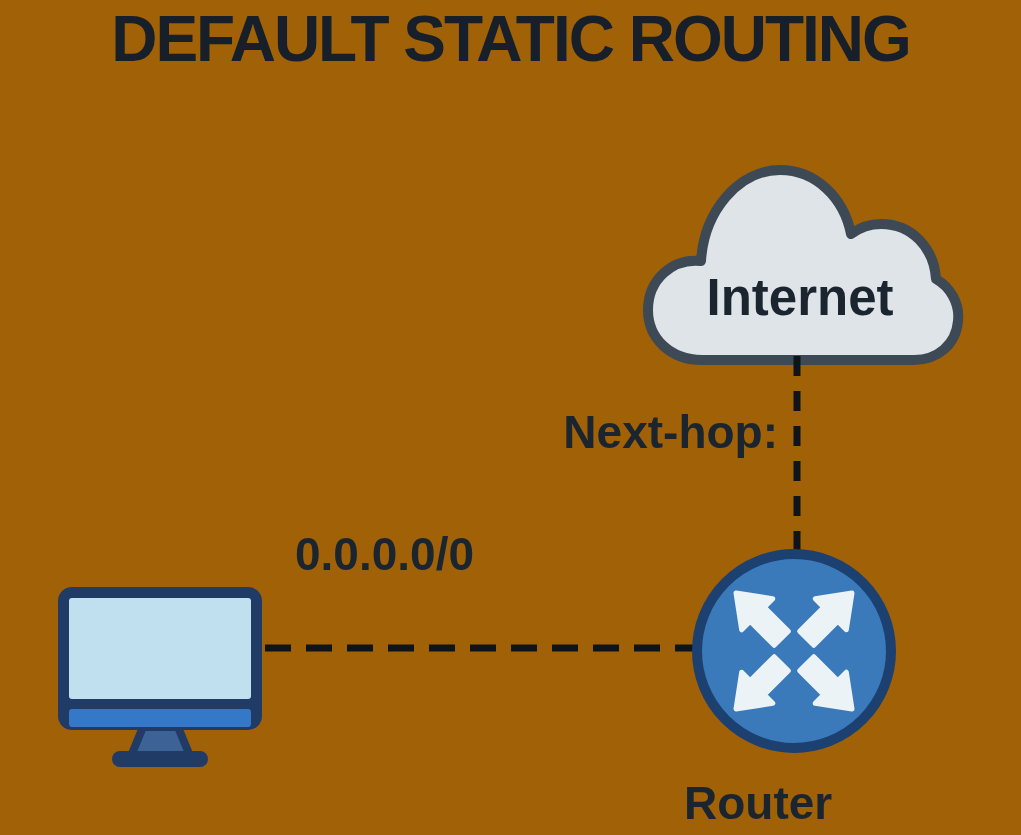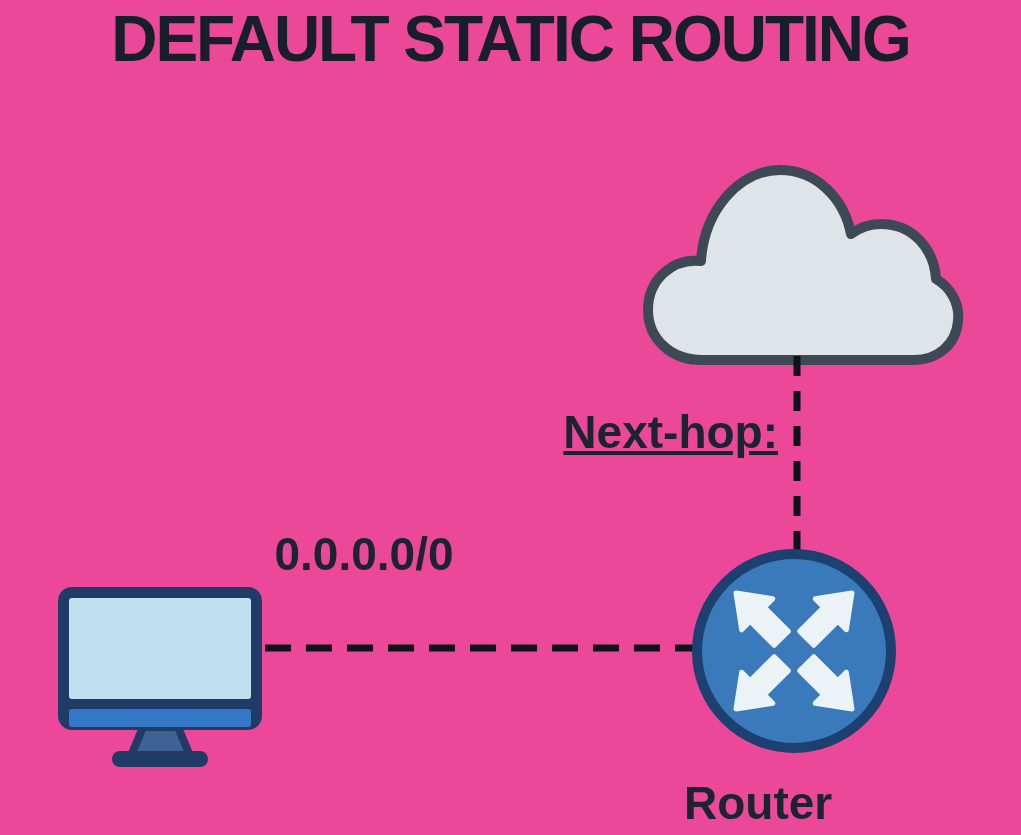--- a/index.html
+++ b/index.html
@@ -37,39 +37,39 @@
     right: 243px;
     top: 406px;
     text-align: right;
     font-size: 46px;
     line-height: 1.15;
   }
   .route-label {
     left: 254px;
     top: 527px;
     width: 220px;
-    text-align: center;
+    text-align: right;
     font-size: 46px;
   }
   .router-label {
     left: 684px;
     top: 776px;
     width: 220px;
     font-size: 46px;
     font-weight: 700;
   }
   svg.diagram {
     position: absolute;
     inset: 0;
   }
 </style>
 </head>
 <body>
 
-<div class="canvas" style="background: #ec4899;">
+<div class="canvas" style="background: #a16207;">
 
   <div class="title" style="color: rgb(22, 31, 42);">DEFAULT STATIC ROUTING</div>
 
   <svg class="diagram" width="1021" height="835" viewBox="0 0 1021 835">
 
     <g transform="translate(640,160)">
       <path stroke-width="10" stroke-linejoin="round" d="M 62 200
                C 30 200 8 178 8 150
                C 8 120 32 98 61 101
                C 64 52 98 10 140 10
@@ -97,22 +97,23 @@
 
     <g>
       <polygon points="143,727 178,727 190,756 131,756" stroke-width="8" stroke-linejoin="round" fill="#3d6295" stroke="#203c66"></polygon>
       <rect x="112" y="751" width="96" height="16" rx="8" fill="#203c66"></rect>
       <rect x="58" y="587" width="204" height="143" rx="14" fill="#203c66"></rect>
       <rect x="69" y="598" width="182" height="101" rx="3" fill="#c0e0ef"></rect>
       <rect x="69" y="709" width="182" height="18" rx="3" fill="#3678c8"></rect>
     </g>
   </svg>
 
+  <div class="label internet-label" style="color: rgb(27, 37, 48);">Internet</div>
 
-  <div class="label nexthop-label" style="color: rgb(27, 37, 48); text-decoration: underline;">
+  <div class="label nexthop-label" style="color: rgb(27, 37, 48);">
     <div>Next-hop:</div>
   </div>
 
   <div class="label route-label" style="color: rgb(27, 37, 48);">0.0.0.0/0</div>
 
   <div class="label router-label" style="color: rgb(27, 37, 48);">Router</div>
 
 </div>
 
 </body></html>

